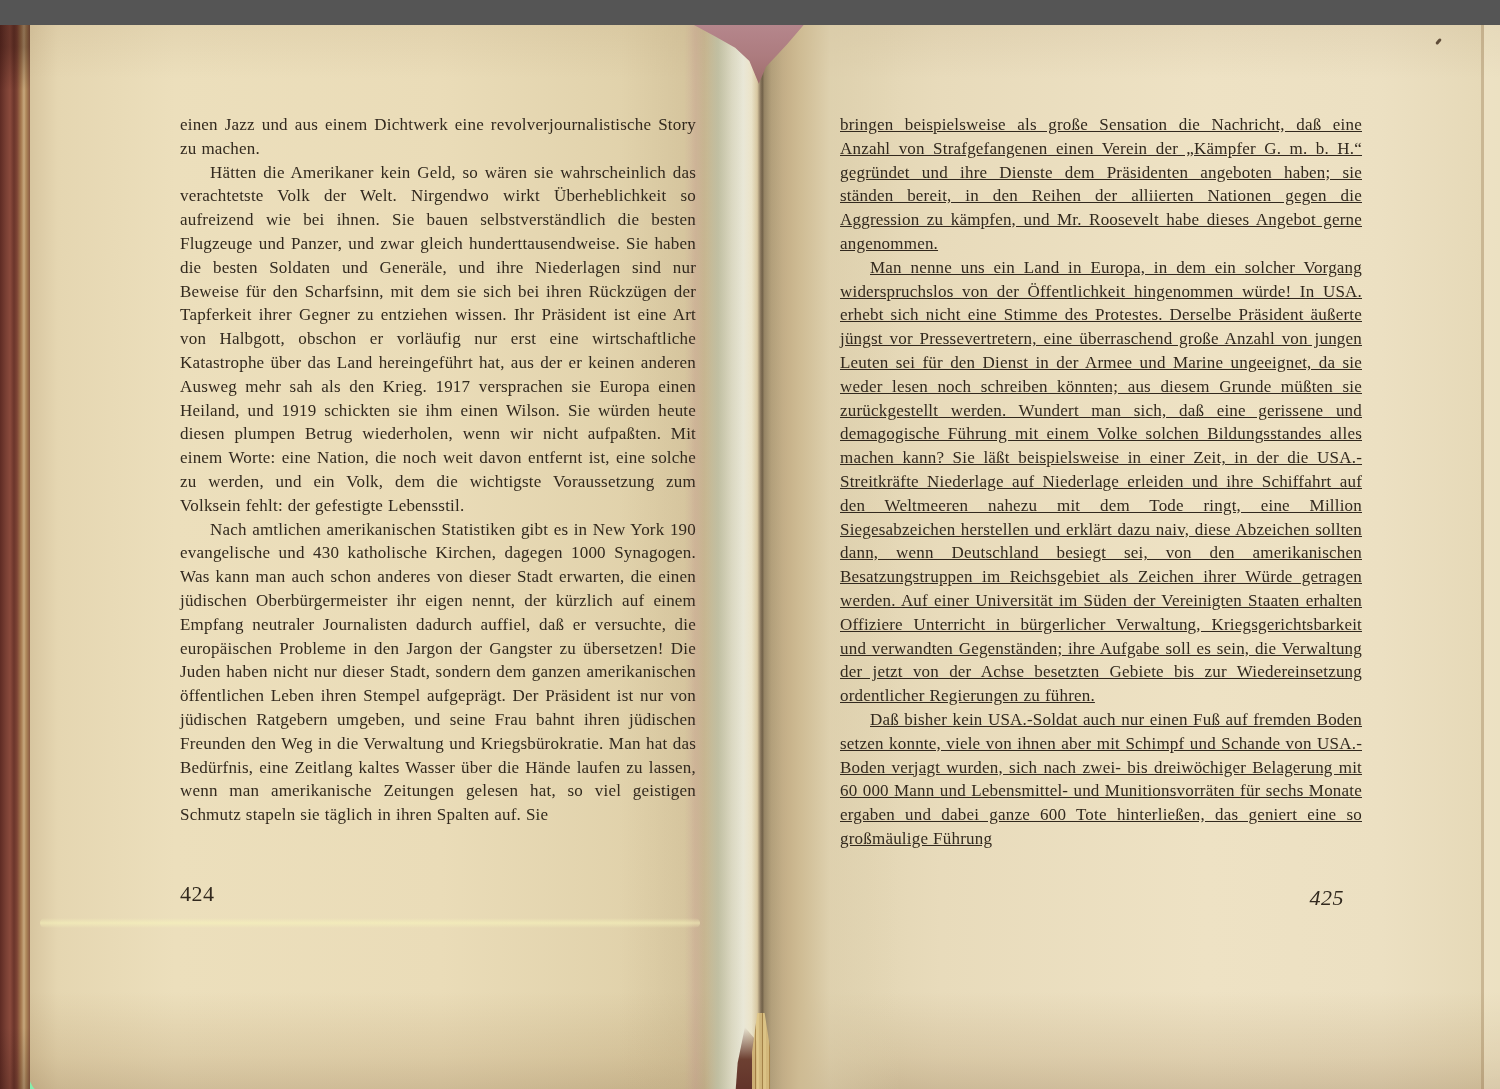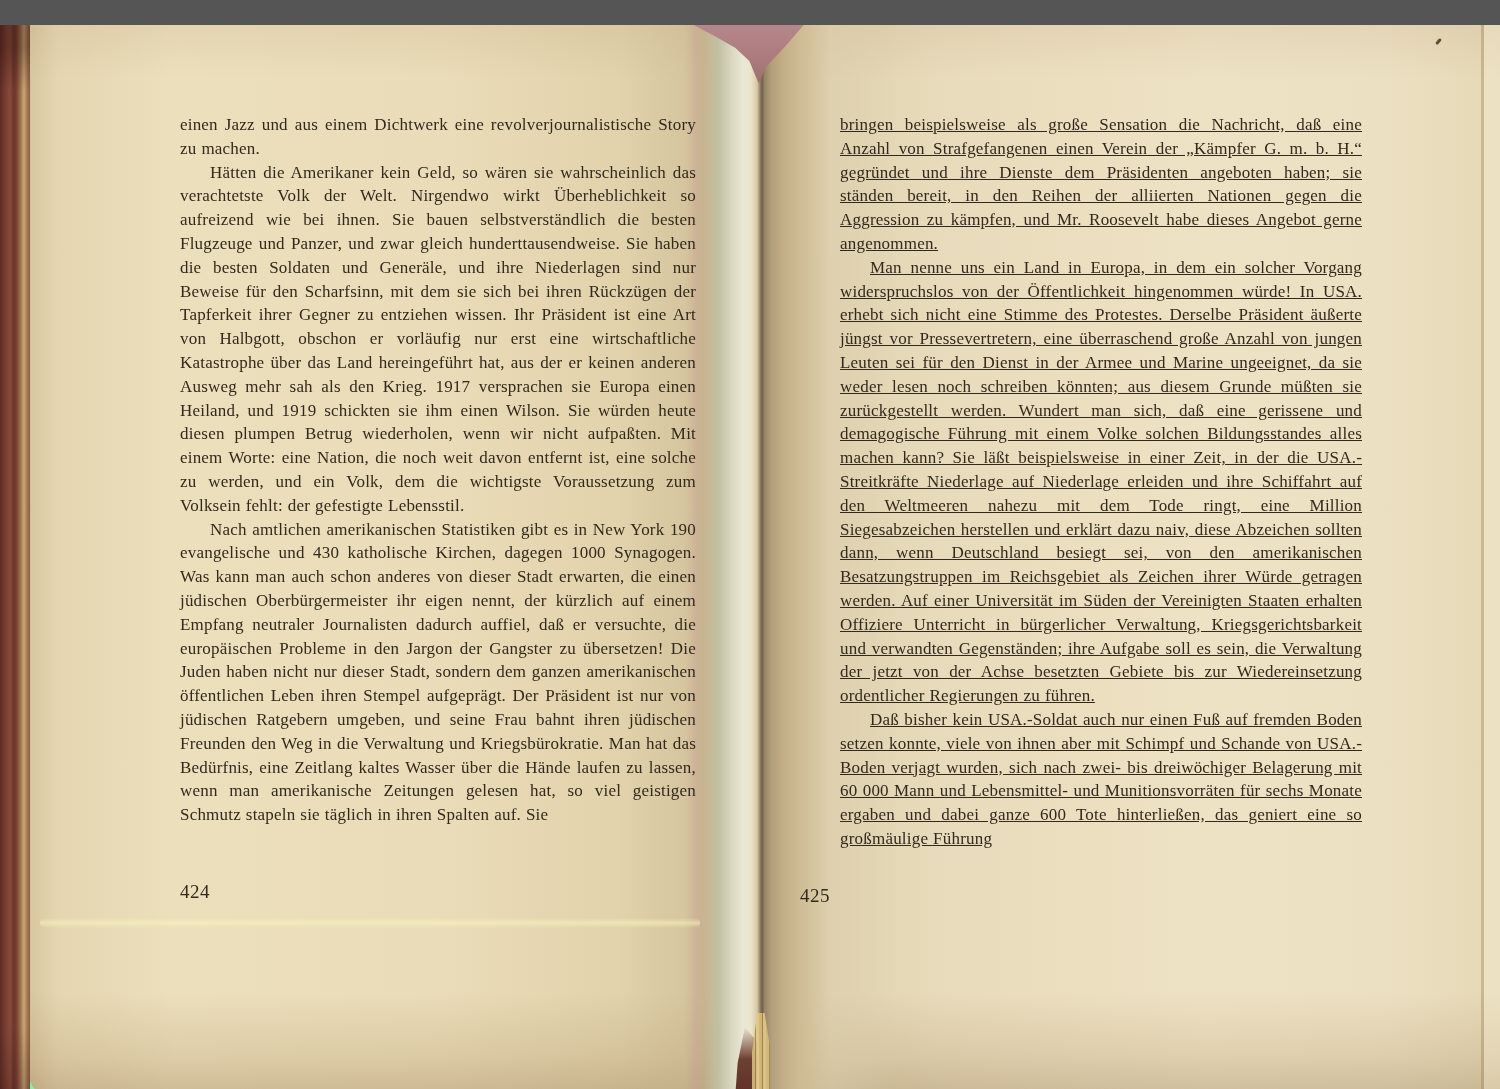--- a/index.html
+++ b/index.html
@@ -126,24 +126,24 @@
     text-align:justify;
     letter-spacing:.2px;word-spacing:.5px;
     hyphens:auto;-webkit-hyphens:auto;
   }
   .page-text.left{left:180px;width:516px;}
   .page-text.right{left:840px;width:522px;text-decoration:underline;}
   .para{margin:0;text-indent:30px;}
   .para.no-indent{text-indent:0;}
   .page-number{
     position:absolute;top:856px;
-    color:#32291e;font-size:19px;letter-spacing:.5px;
+    color:#32291e;font-size:22px;letter-spacing:.5px;
   }
   .page-number.left{left:180px;}
-  .page-number.right{left:800px;width:522px;text-align:left;padding-right:18px;box-sizing:border-box;top:860px;}
+  .page-number.right{left:840px;width:522px;text-align:right;padding-right:18px;box-sizing:border-box;top:860px;font-style:italic;}
 </style>
 </head>
 <body>
 
 <div class="photo">
 
   <div class="pages"></div>
 
   <div class="left-cover"></div>
   <div class="gutter"></div>

